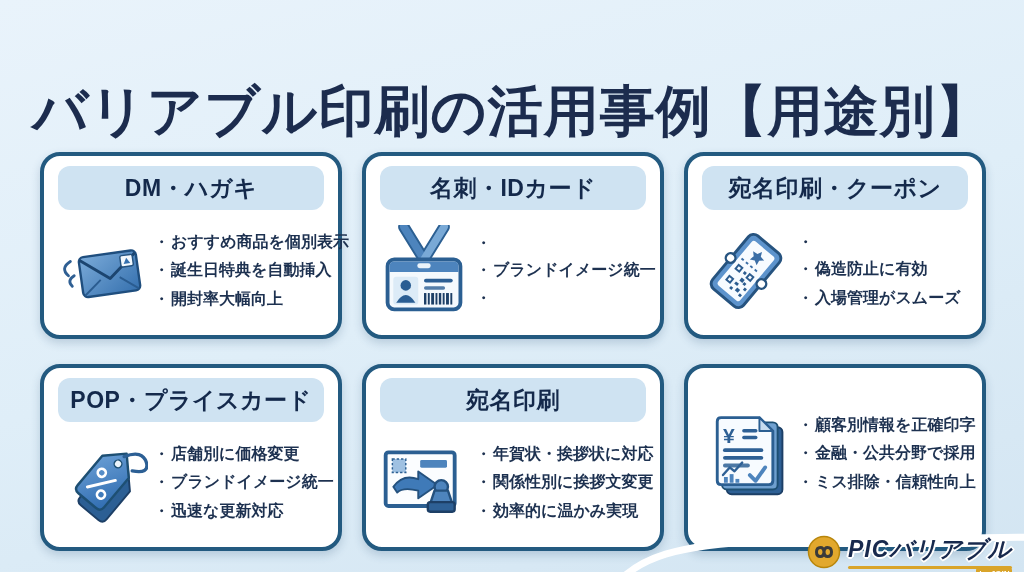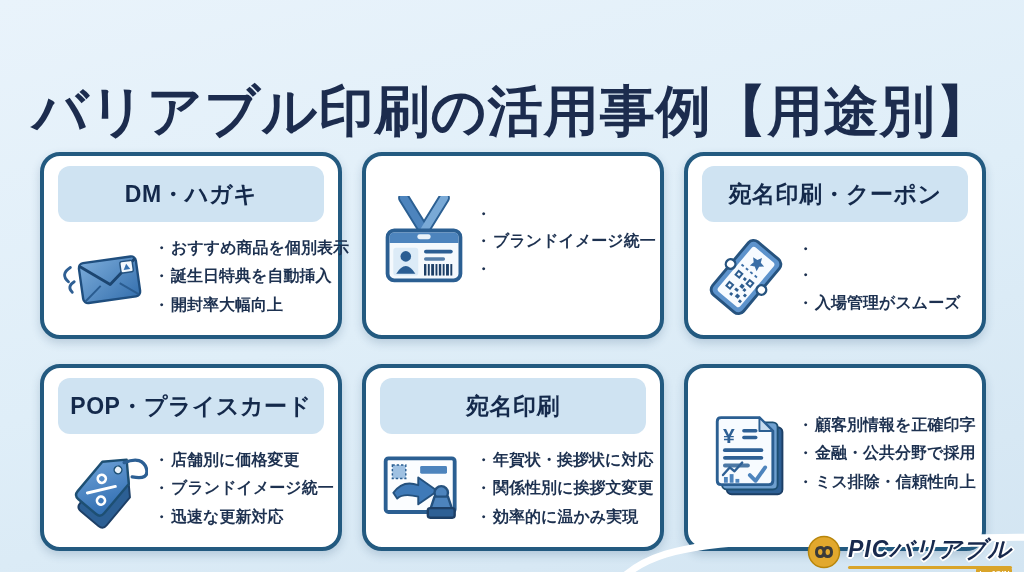--- a/index.html
+++ b/index.html
@@ -18,21 +18,21 @@
     position:absolute;left:40px;top:152px;
     display:grid;grid-template-columns:repeat(3,302px);
     grid-auto-rows:187px;column-gap:20px;row-gap:25px;
   }
   .card{
     background:#ffffff;border:4px solid #235a80;border-radius:20px;
     box-shadow:0 4px 10px rgba(32,70,110,0.20);
     display:flex;flex-direction:column;box-sizing:border-box;
   }
   .card-header{
-    margin:10px 14px 4px 14px;height:56px;border-radius:12px;
+    margin:10px 14px 4px 14px;height:44px;border-radius:12px;
     background:#cfe3f2;
     display:flex;align-items:center;justify-content:center;
     font-size:23px;font-weight:bold;color:#14294b;letter-spacing:0.5px;
   }
   .card-body{
     flex:1;display:flex;align-items:center;padding:0 8px 8px 8px;
   }
   .icon-box{
     width:100px;height:100px;flex:none;
     display:flex;align-items:center;justify-content:center;
@@ -105,20 +105,21 @@
             </li>
           <li class="bullet">
               <span class="bm">・</span>
               <span>開封率大幅向上</span>
             </li>
         </ul>
       </div>
     </div>
 
     <div class="card">
+      <div class="card-header">名刺・IDカード</div>
       <div class="card-body">
         <div class="icon-box">
           <svg width="92" height="92" viewBox="0 0 96 96">
             <g>
               <path d="M27 2 L48 36" stroke="#2b5f92" stroke-width="12" stroke-linecap="round" fill="none"></path>
               <path d="M69 2 L48 36" stroke="#2b5f92" stroke-width="12" stroke-linecap="round" fill="none"></path>
               <path d="M27 2 L48 36" stroke="#4d84bd" stroke-width="8" stroke-linecap="round" fill="none"></path>
               <path d="M69 2 L48 36" stroke="#79a9d6" stroke-width="8" stroke-linecap="round" fill="none"></path>
             </g>
             <g>
@@ -188,20 +189,21 @@
               </g>
             </g>
           </svg>
         </div>
         <ul class="bullets">
           <li class="bullet">
               <span class="bm">・</span>
             </li>
           <li class="bullet">
               <span class="bm">・</span>
+              <span>偽造防止に有効</span>
             </li>
           <li class="bullet">
               <span class="bm">・</span>
               <span>入場管理がスムーズ</span>
             </li>
         </ul>
       </div>
     </div>
 
     <div class="card">

